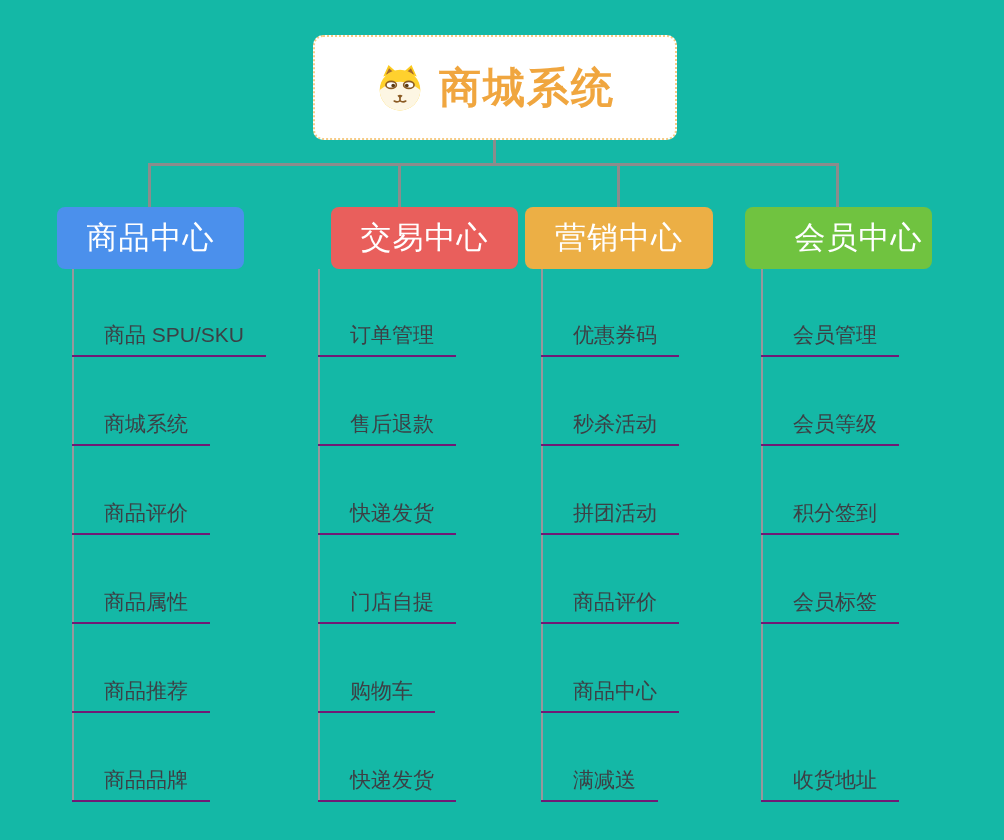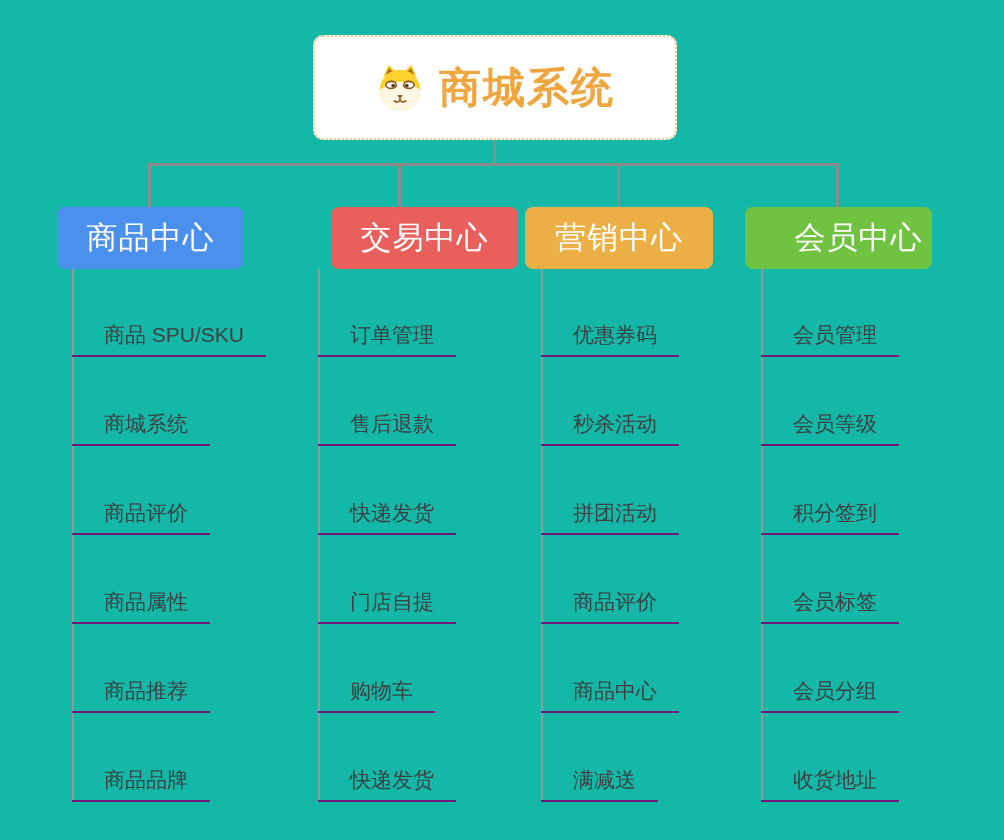--- a/index.html
+++ b/index.html
@@ -125,17 +125,16 @@
     <div class="leaf r3">商品评价</div>
     <div class="leaf r4">商品中心</div>
     <div class="leaf r5">满减送</div>
   </div>
 
   <div class="branch-col bc3">
     <div class="leaf r0">会员管理</div>
     <div class="leaf r1">会员等级</div>
     <div class="leaf r2">积分签到</div>
     <div class="leaf r3">会员标签</div>
-    <div class="leaf r4">会员分组</div>
     <div class="leaf r5">收货地址</div>
   </div>
 
 </div>
 
 </body></html>

